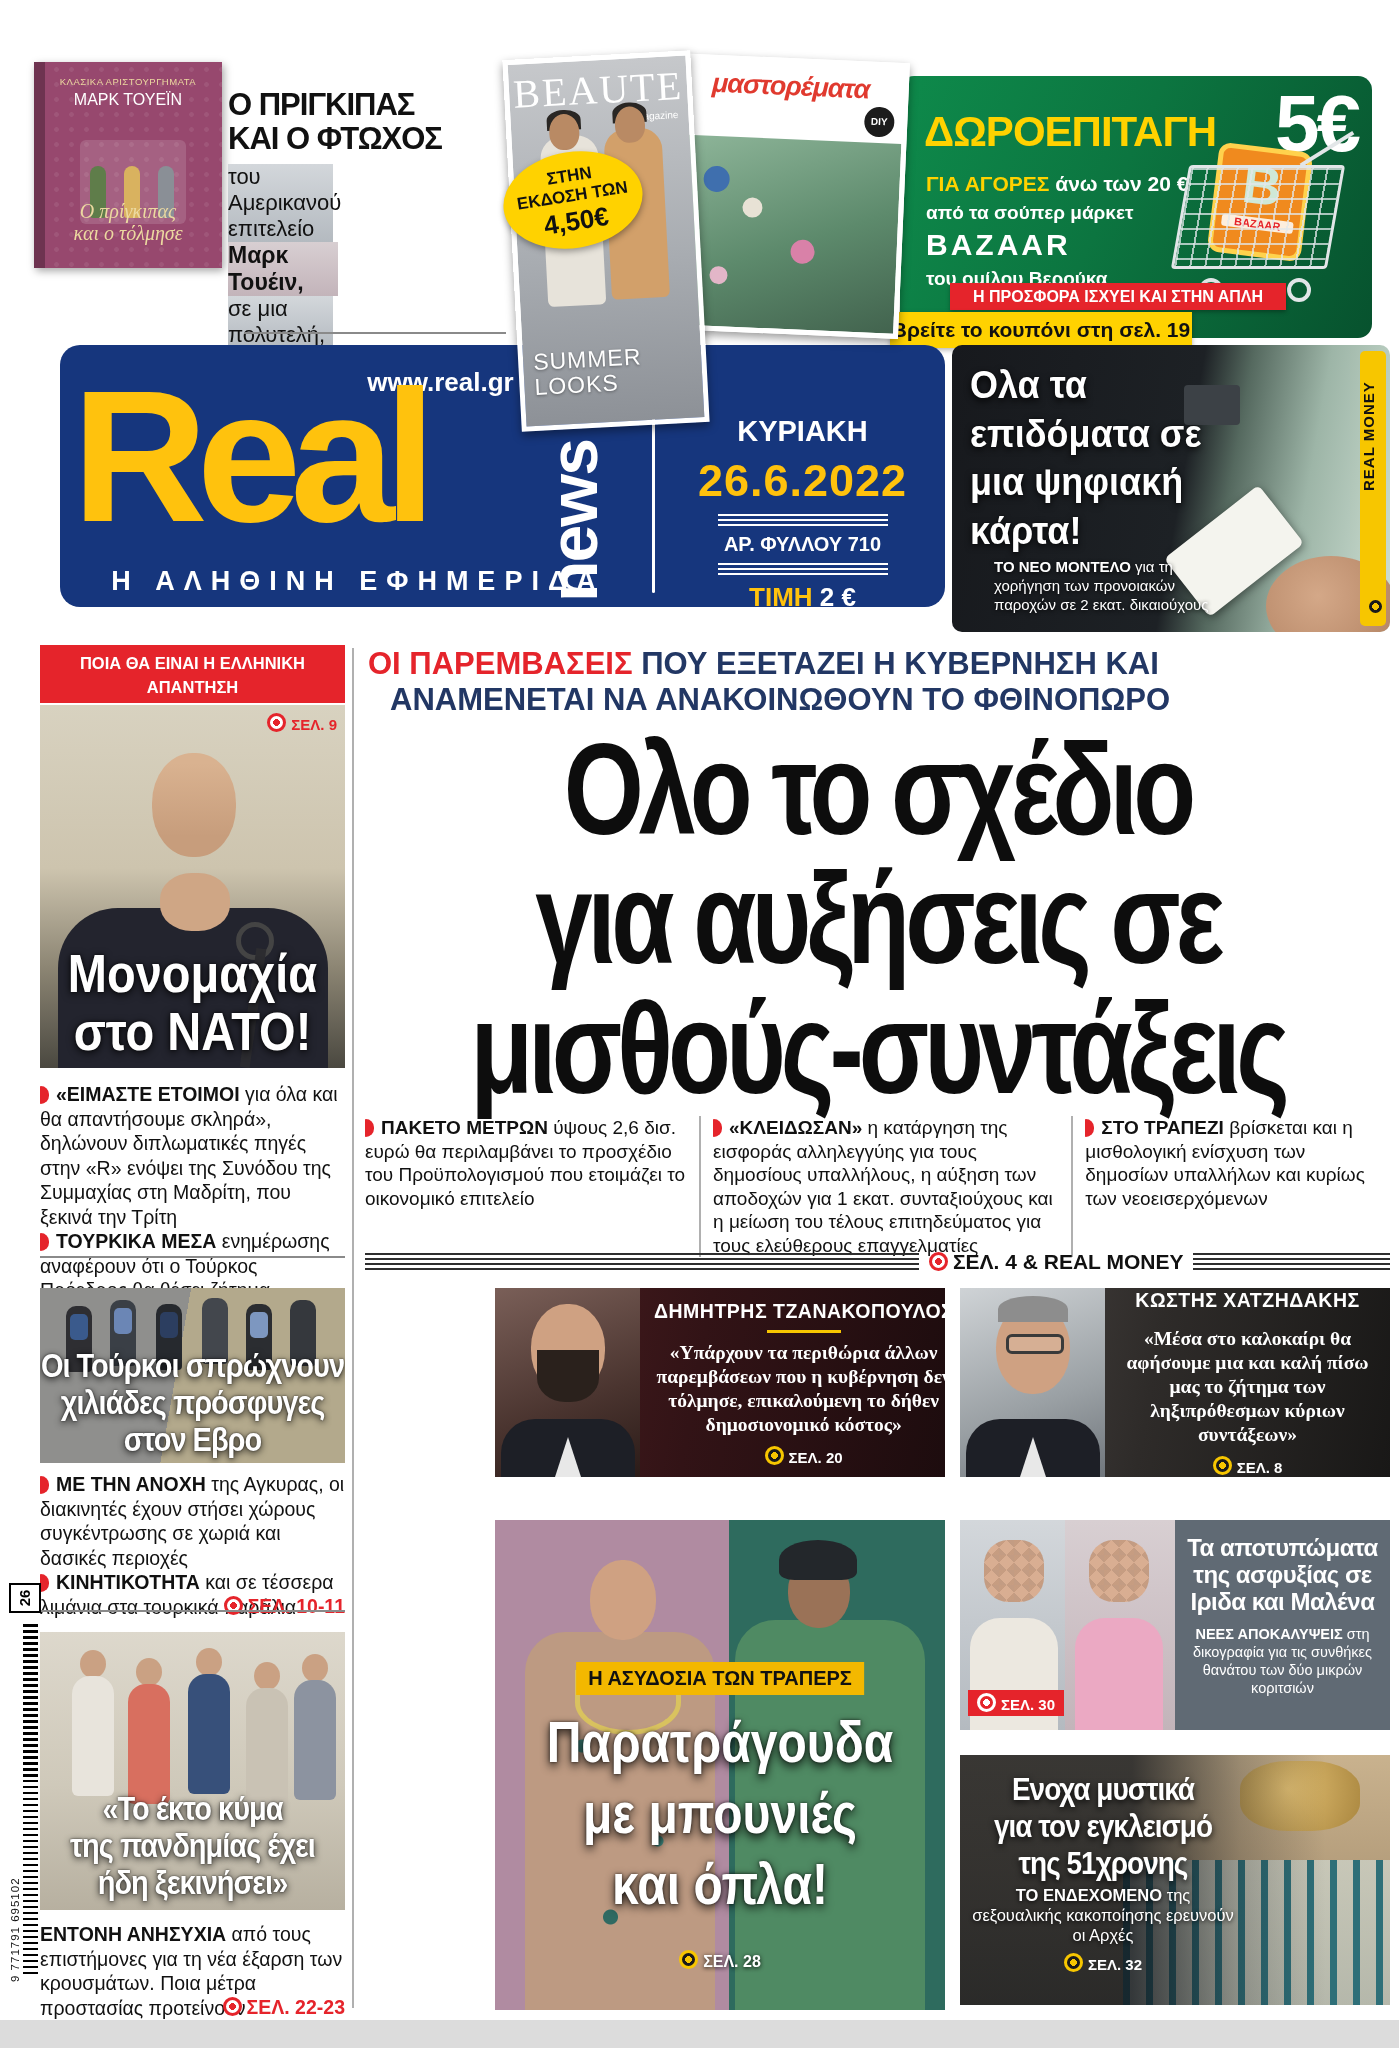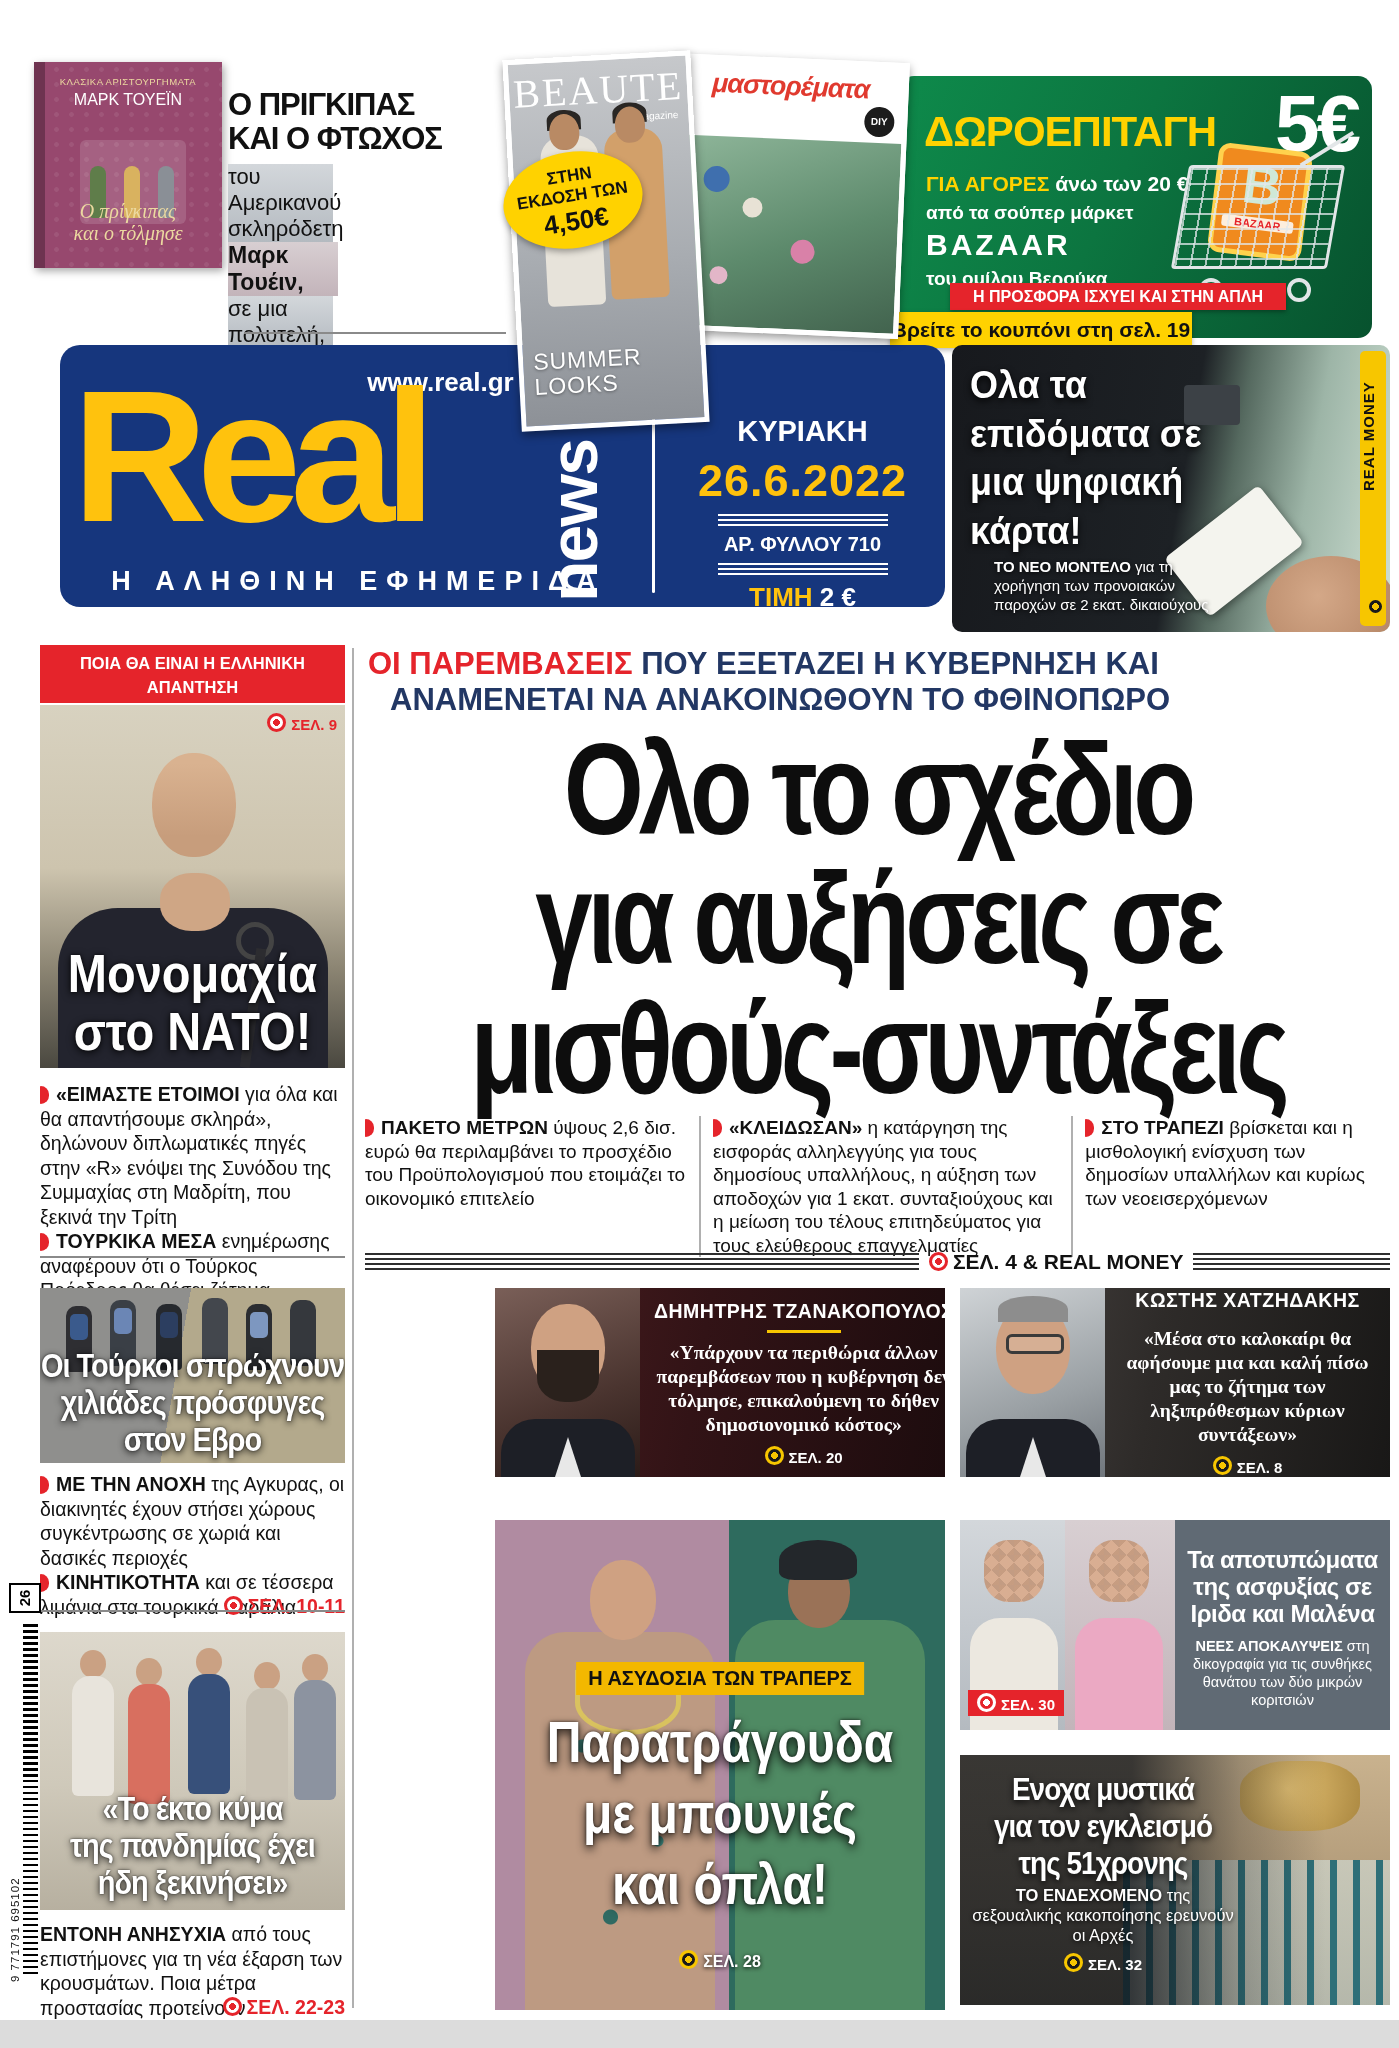--- a/index.html
+++ b/index.html
@@ -215,21 +215,21 @@
   .babies{left:960px;top:1520px;width:430px;height:210px;display:flex;overflow:hidden;}
   .babyph{position:relative;flex:none;}
   .b1{width:105px;background:linear-gradient(180deg,#d3d7db,#b4bac0);}
   .b2{width:110px;background:linear-gradient(180deg,#d8cfd2,#c3b4ba);}
   .babyph .body{position:absolute;left:10px;bottom:-8px;width:88px;height:120px;border-radius:30px 30px 0 0;background:#ece8e0;}
   .b2 .body{background:#eba9c3;}
   .babyph .face{position:absolute;left:24px;top:20px;width:60px;height:62px;border-radius:40%;background-color:#d9ae92;
      background-image:linear-gradient(45deg,rgba(0,0,0,.10) 25%,transparent 25% 75%,rgba(0,0,0,.10) 75%),
                       linear-gradient(-45deg,rgba(60,30,10,.12) 25%,transparent 25% 75%,rgba(60,30,10,.12) 75%);
      background-size:15px 15px;}
-  .babybox{flex:1;background:#606a74;color:#fff;text-align:center;padding:26px 10px 0;box-sizing:border-box;}
+  .babybox{flex:1;background:#606a74;color:#fff;text-align:center;padding:14px 10px 0;box-sizing:border-box;}
   .babybox .bh{font-size:24px;line-height:27px;font-weight:bold;letter-spacing:-0.5px;}
   .babybox .bb{margin-top:10px;font-size:14.5px;line-height:18px;}
   .babies .selbadge{position:absolute;left:8px;bottom:14px;background:#e5242b;color:#fff;font-size:15px;
      font-weight:bold;padding:3px 9px;}
 
   
   .woman{left:960px;top:1755px;width:430px;height:250px;overflow:hidden;
      background:linear-gradient(180deg,#c9b28e 0%,#b59e7c 45%,#8a7a5e 100%);color:#fff;}
   .woman .rail{position:absolute;right:0;bottom:0;width:62%;height:58%;
      background:repeating-linear-gradient(90deg,#2e6f78 0 7px,rgba(210,225,222,.6) 7px 23px);}
@@ -269,21 +269,21 @@
       <div>Ο πρίγκιπας</div>
       <div>και ο τόλμησε</div>
     </div>
   </div>
 
   <div class="abs booktext">
     <div class="h">
       <div>Ο ΠΡΙΓΚΙΠΑΣ</div>
       <div>ΚΑΙ Ο ΦΤΩΧΟΣ</div>
     </div>
-    <div class="b1">του Αμερικανού σκληρόδετη</div>
+    <div class="b1">του Αμερικανού επιτελείο</div>
     <div class="b2">Μαρκ Τουέιν,</div>
     <div class="b1" style="margin-top:0;">σε μια πολυτελή,</div>
     <div class="b1" style="margin-top:0;">σκληρόδετη έκδοση</div>
   </div>
   <div class="abs rule" style="left:244px;top:332px;width:262px;height:2px;"></div>
 
   <div class="abs mag beaute">
     <div class="t">BEAUTE</div>
     <div class="m">magazine</div>
     <div class="model" style="left:28px;top:74px;background:#e7e3da;"></div>

